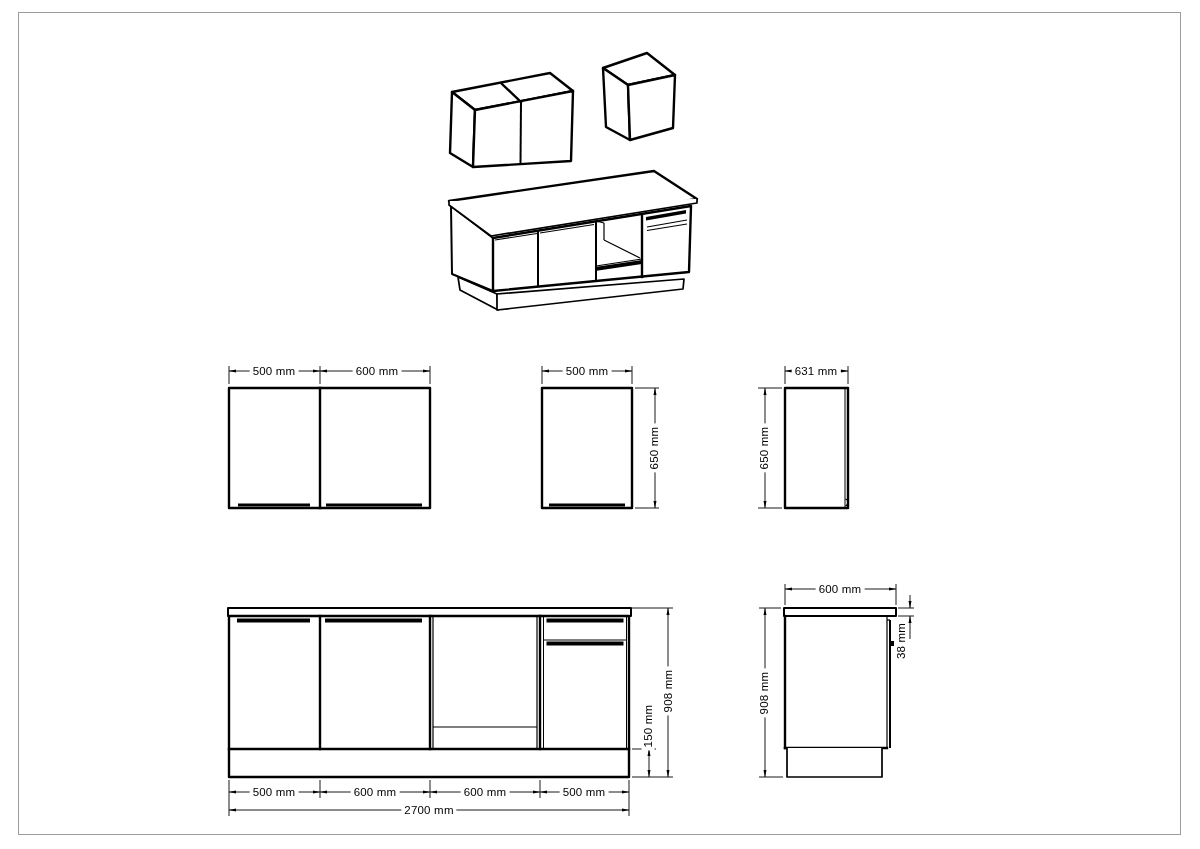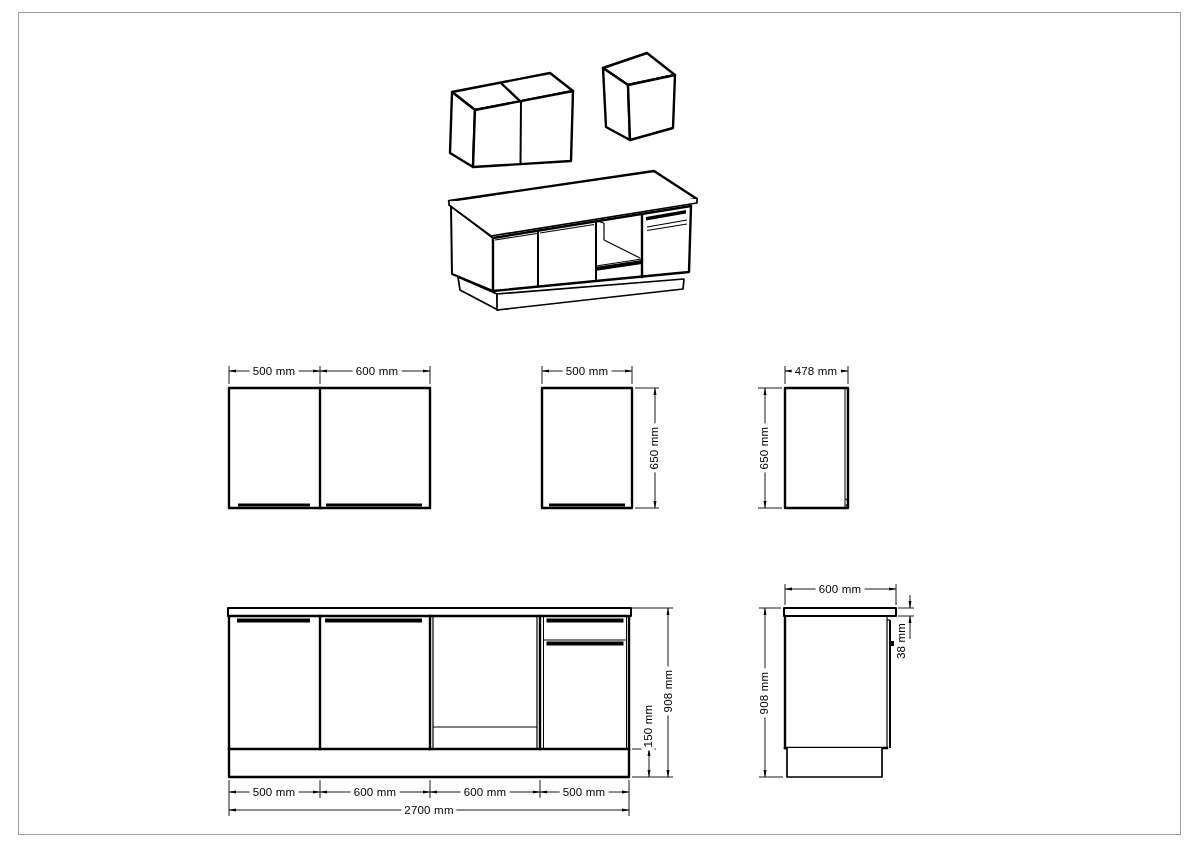--- a/index.html
+++ b/index.html
@@ -177,21 +177,21 @@
       </g>
     </g>
   </svg>
 
   <div class="lbl" style="left:274px;top:371px">500 mm</div>
   <div class="lbl" style="left:377px;top:371px">600 mm</div>
 
   <div class="lbl" style="left:587px;top:371px">500 mm</div>
   <div class="lbl v" style="left:654px;top:448px">650 mm</div>
 
-  <div class="lbl" style="left:816px;top:371px">478 mm</div>
+  <div class="lbl" style="left:816px;top:371px">631 mm</div>
   <div class="lbl v" style="left:764px;top:448px">650 mm</div>
 
   <div class="lbl" style="left:274px;top:792px">500 mm</div>
   <div class="lbl" style="left:375px;top:792px">600 mm</div>
   <div class="lbl" style="left:485px;top:792px">600 mm</div>
   <div class="lbl" style="left:584px;top:792px">500 mm</div>
   <div class="lbl" style="left:429px;top:810px">2700 mm</div>
   <div class="lbl v" style="left:648px;top:726px">150 mm</div>
   <div class="lbl v" style="left:668px;top:691px">908 mm</div>
 

